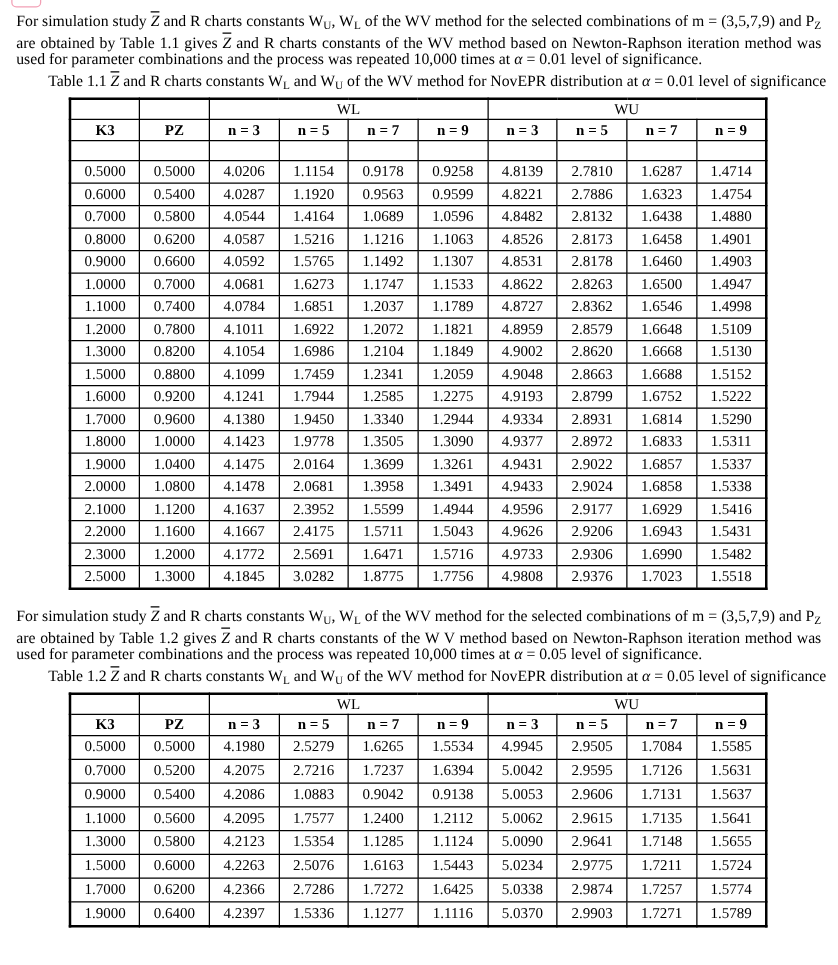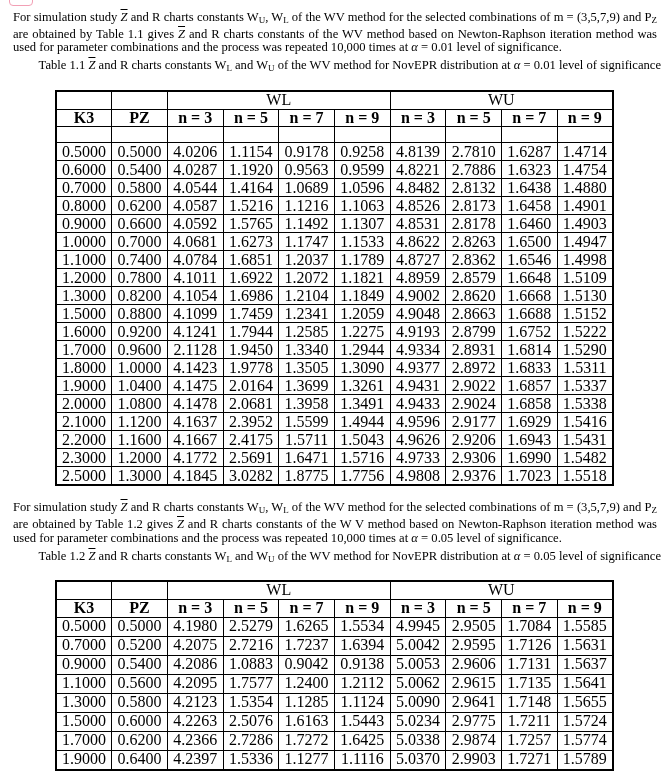--- a/index.html
+++ b/index.html
@@ -20,22 +20,22 @@
   .caption {
     margin: 1px 0 1px 0; font-size: 12.6px; line-height: 13.7px;
     text-align: right; white-space: nowrap;
   }
   .para-gap { margin-top: 15px; }
   .seg-overline { font-style: italic; text-decoration: overline; }
   .seg-sub { font-size: 9px; vertical-align: -2px; }
   .seg-italic { font-style: italic; }
   table.data-table {
     border-collapse: collapse; table-layout: fixed;
-    width: 559px; margin: 14px 0 0 46px;
-    font-size: 16px; border: 2px solid #000;
+    width: 559px; margin: 2px 0 0 46px;
+    font-size: 12px; border: 2px solid #000;
   }
   .data-table th, .data-table td {
     border: 1px solid #000; text-align: center; vertical-align: middle;
     padding: 0 1px; overflow: hidden; line-height: 1.05;
   }
   .group-row th { font-weight: normal; height: 15px; }
   .colhead-row th { font-weight: bold; height: 16px; }
   .empty-row td { height: 15px; }
   .table1 tbody tr.data-row td { height: 17px; }
   .table2 tbody tr.data-row td { height: 18px; }
@@ -213,21 +213,21 @@
           <td>1.2585</td>
           <td>1.2275</td>
           <td>4.9193</td>
           <td>2.8799</td>
           <td>1.6752</td>
           <td>1.5222</td>
         </tr>
         <tr class="data-row">
           <td>1.7000</td>
           <td>0.9600</td>
-          <td>2.1128</td>
+          <td>4.1380</td>
           <td>1.9450</td>
           <td>1.3340</td>
           <td>1.2944</td>
           <td>4.9334</td>
           <td>2.8931</td>
           <td>1.6814</td>
           <td>1.5290</td>
         </tr>
         <tr class="data-row">
           <td>1.8000</td>

